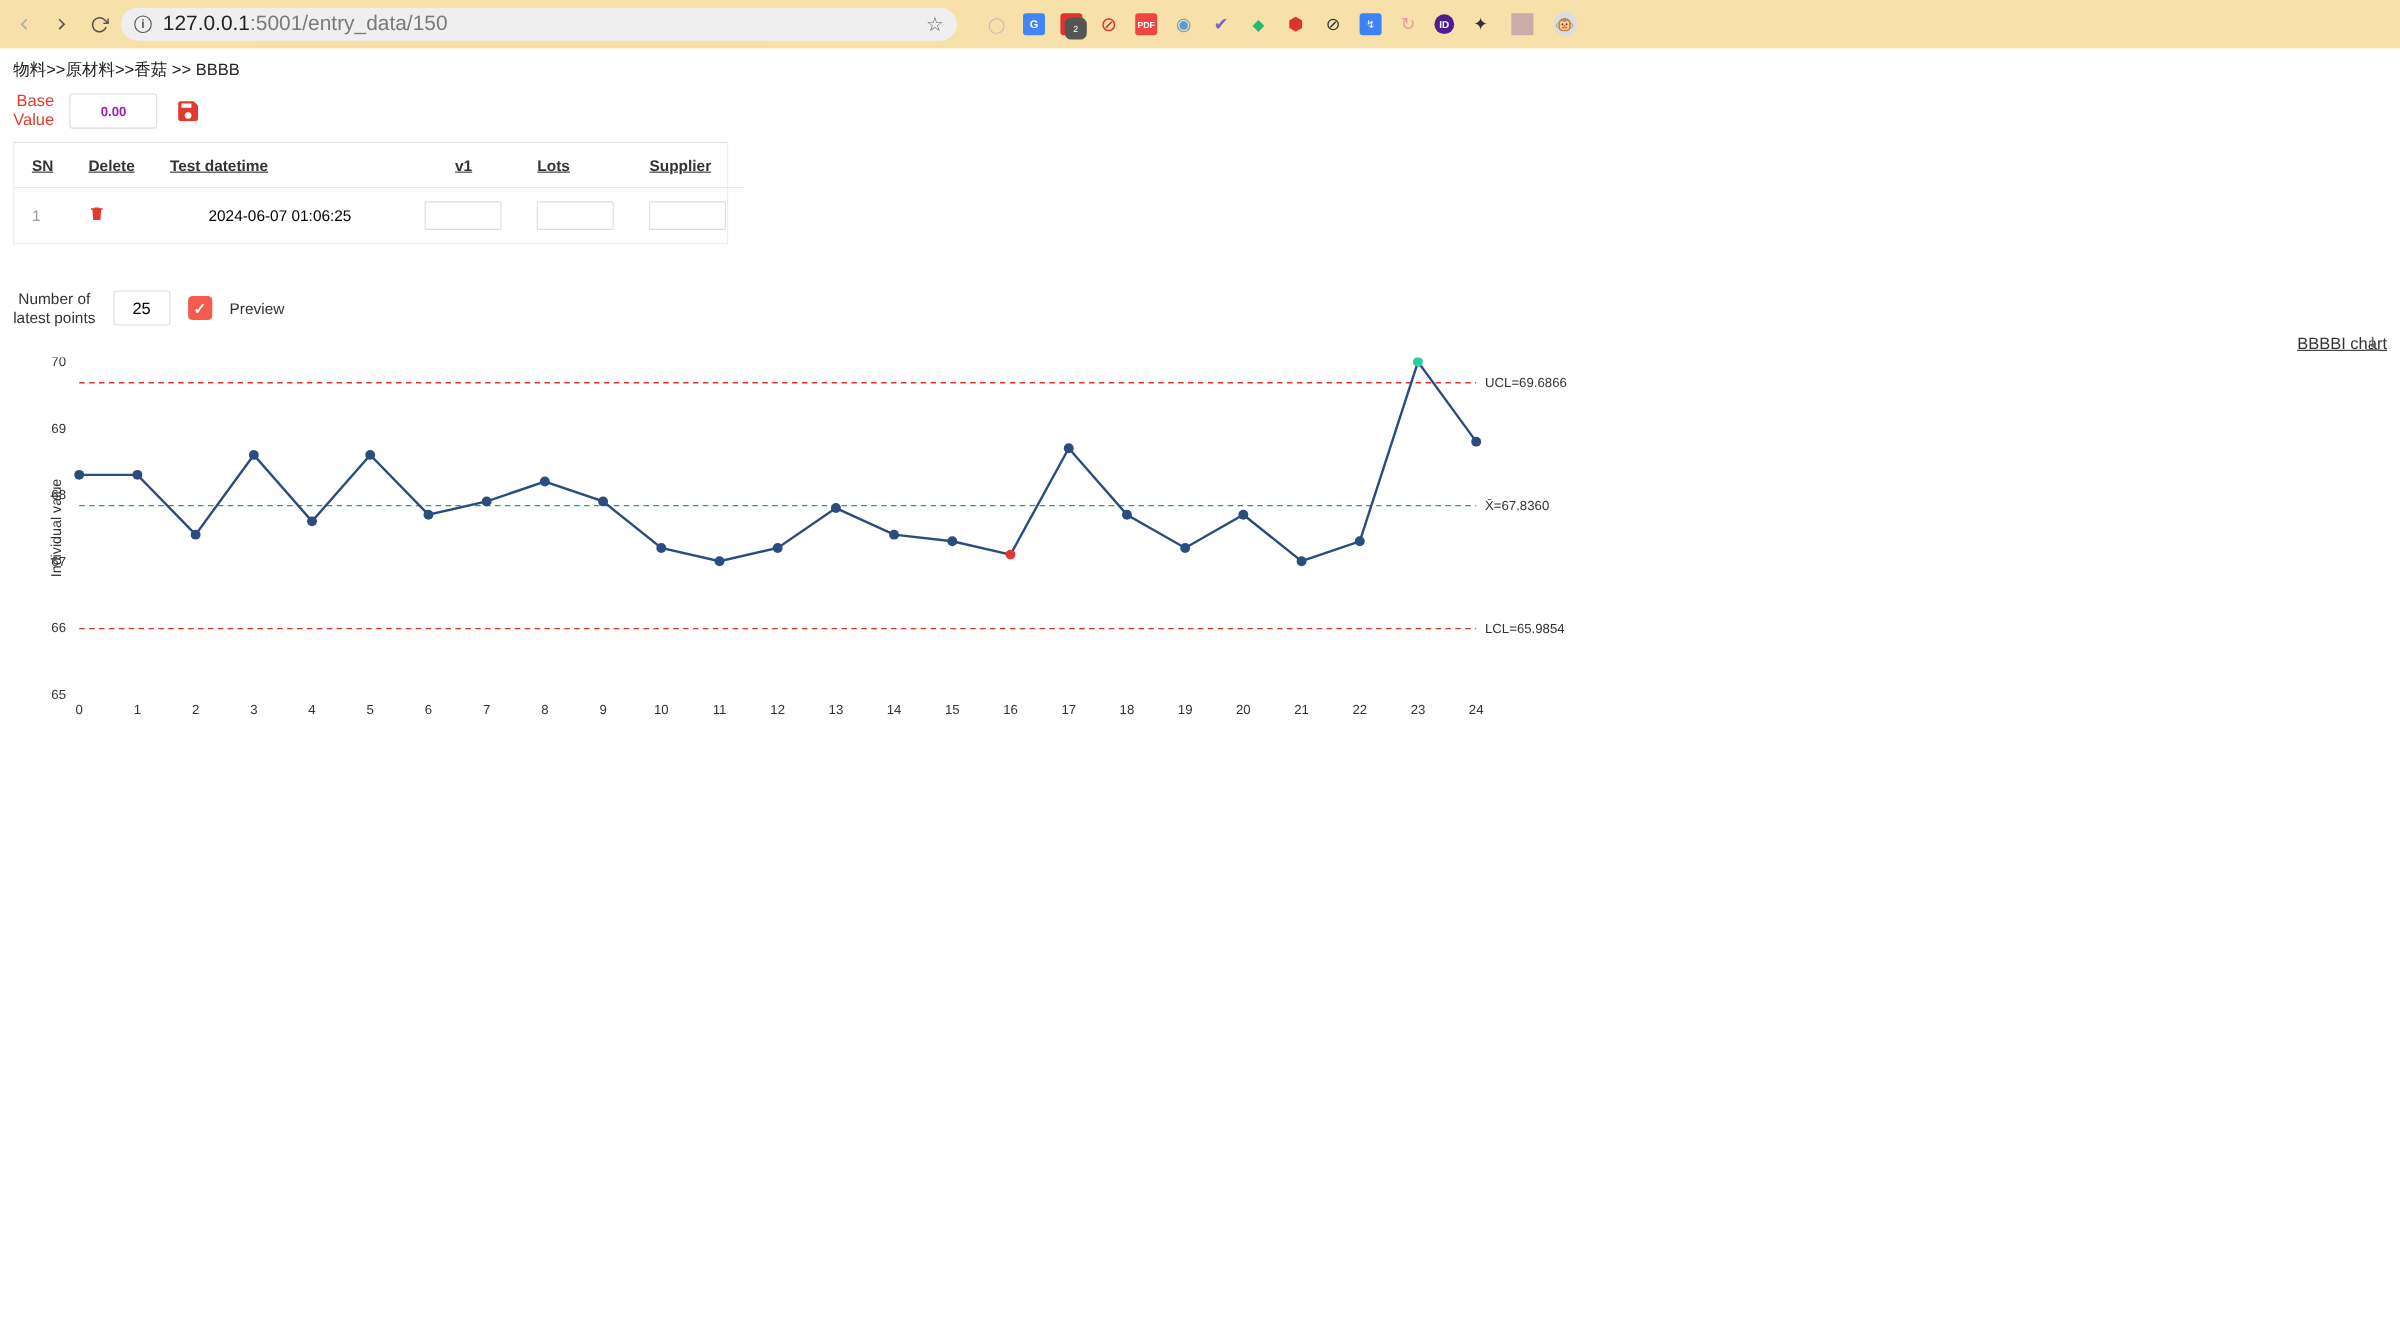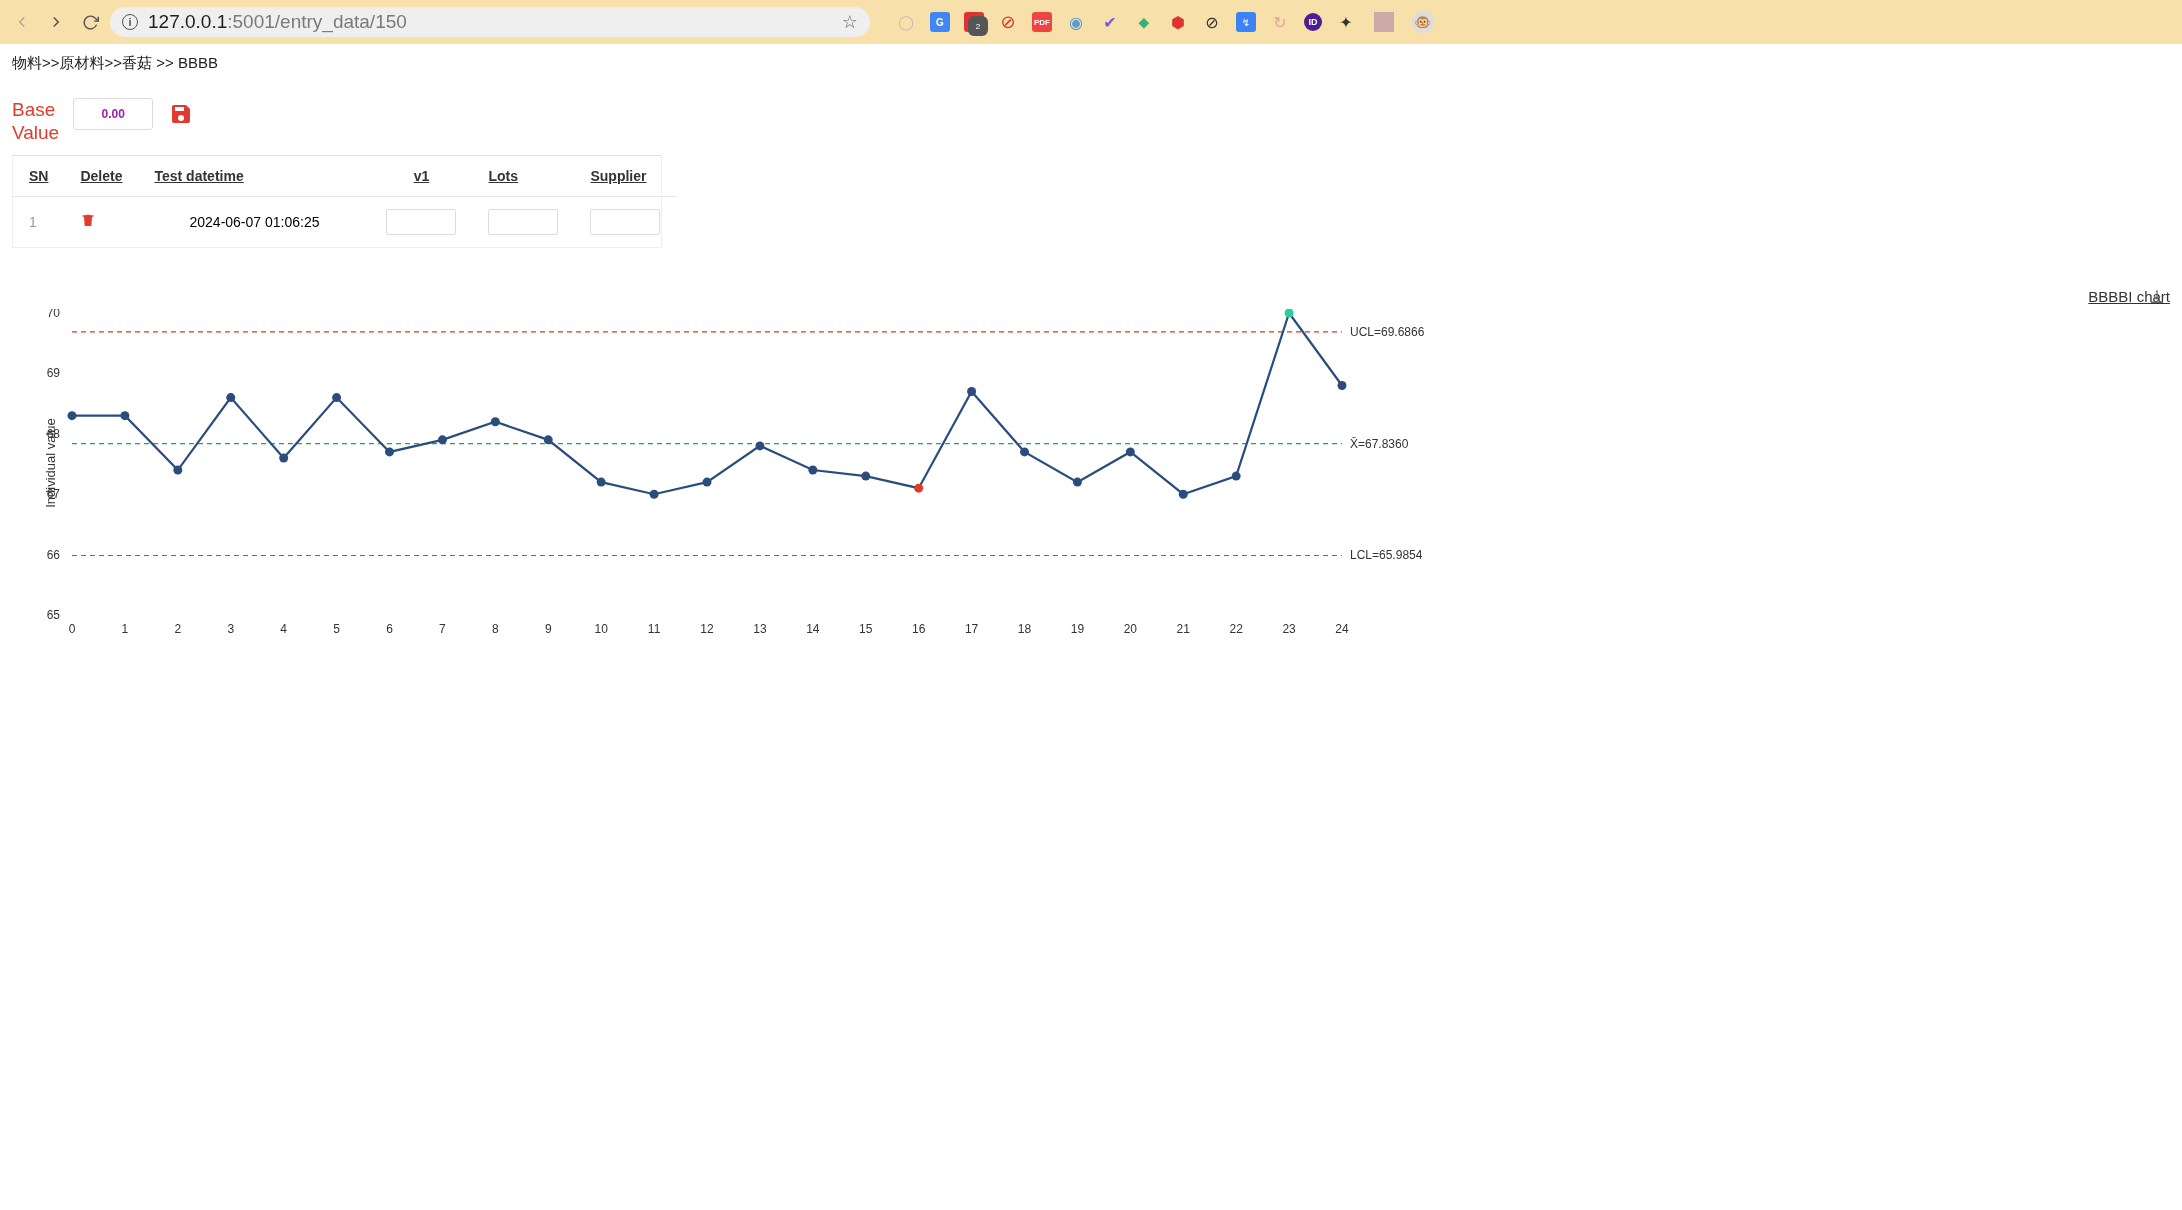--- a/index.html
+++ b/index.html
@@ -43,21 +43,21 @@
   .url-star { margin-left:auto; color:#666; font-size:18px; }
   .ext-icons { margin-left: 20px; display:flex; align-items:center; gap:14px; }
   .ext-icons span { width:20px; height:20px; display:flex;align-items:center;justify-content:center;font-size:14px; }
   .ext-divider { width:1px; height:22px; background:#caa; margin:0 4px; }
 
   
   .page { padding: 10px 12px; height: calc(100% - 44px); overflow:auto; }
   .breadcrumb { font-size:15px; color:#222; margin-bottom:10px; }
 
   .base-row { display:flex; align-items:center; gap:14px; margin-bottom:10px; }
-  .base-label { color:#e23a2e; text-align:left; line-height:1.2; font-size:19px;margin-top:16px; }
+  .base-label { color:#e23a2e; text-align:right; line-height:1.2; font-size:15px; }
   .base-input {
     width:80px; height:32px; border:1px solid #ddd; border-radius:3px;
     text-align:center; color:#a21caf; font-weight:bold; font-size:12px;
   }
   .save-btn {
     width:28px; height:28px; color:#e23a2e; cursor:pointer;
     display:flex;align-items:center;justify-content:center;
   }
 
   
@@ -174,20 +174,29 @@
           </span></td>
           <td><input class="mini-input wide" style="text-align: center; border: none; background: transparent; font-size: 14px;" value="2024-06-07 01:06:25"></td>
           <td><input class="mini-input" value="" style=""></td>
           <td><input class="mini-input" value="" style=""></td>
           <td><input class="mini-input" value="" style=""></td>
         </tr>
       </tbody>
     </table>
   </div>
 
+  <div class="points-row">
+    <div class="points-label">
+      <div>Number of</div>
+      <div>latest points</div>
+    </div>
+    <input class="points-input" value="25" style="">
+    <div class="checkbox">✓</div>
+    <div>Preview</div>
+  </div>
 
   <div class="chart-wrap">
     <div class="chart-title">BBBBI chart</div>
     <div class="download-icon">
       <svg width="18" height="18" viewBox="0 0 24 24" fill="none" stroke="currentColor" stroke-width="1.8">
           <path d="M12 3v12m0 0l-4-4m4 4l4-4M4 19h16"></path>
         </svg>
     </div>
     <div class="axis-label-y">Individual value</div>
     <svg class="chart" id="chart-svg" width="1440" height="330">

